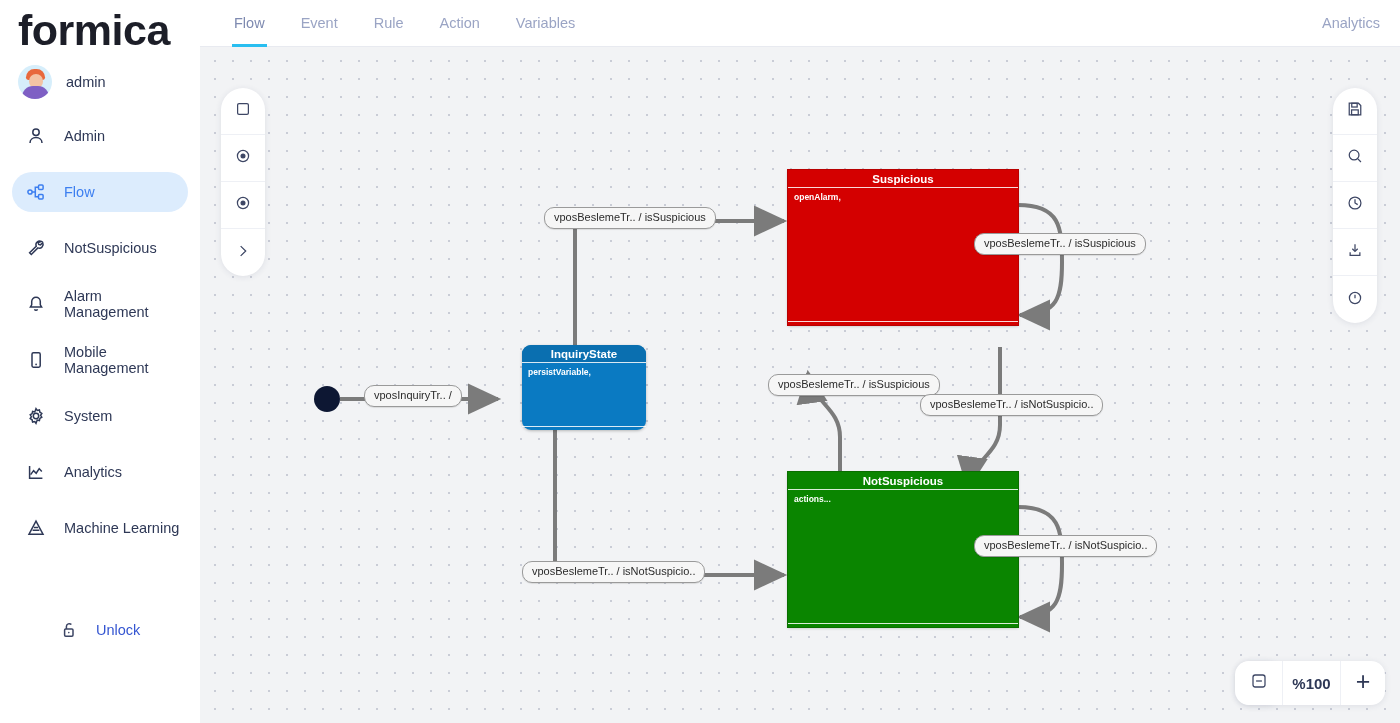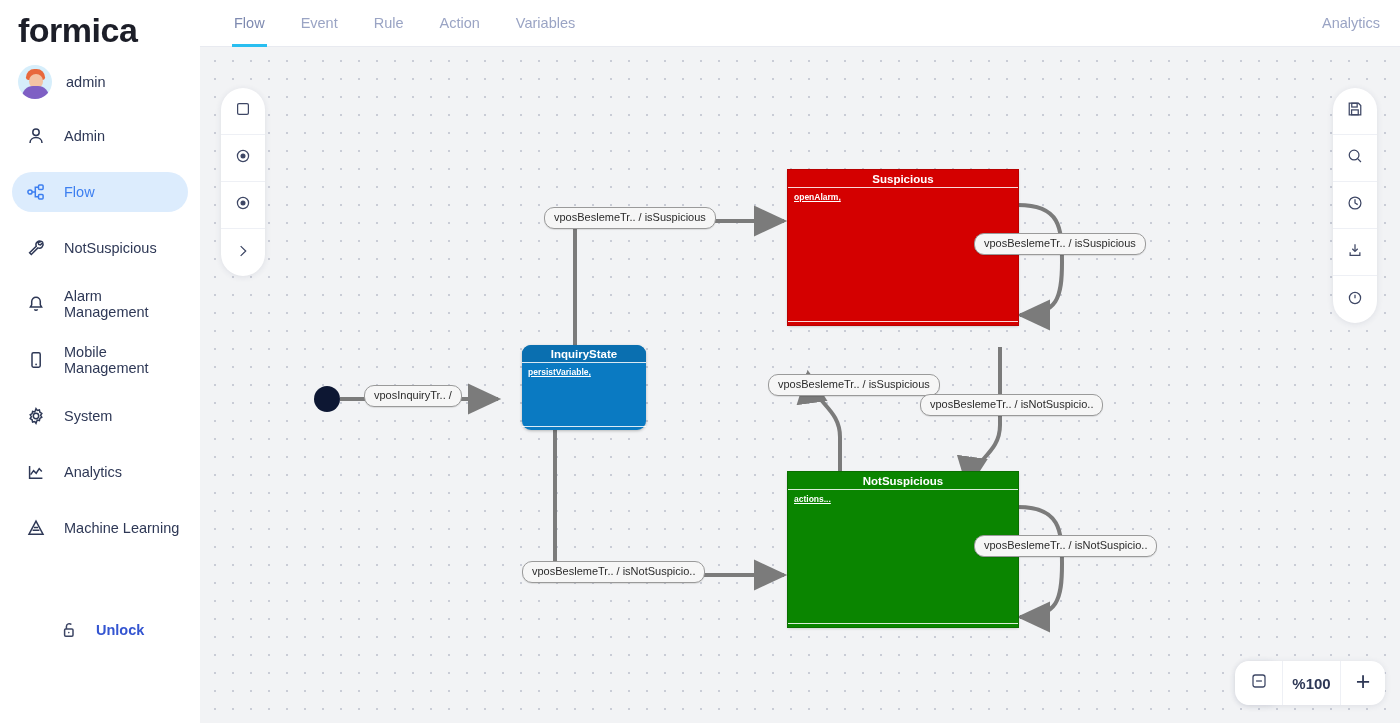--- a/index.html
+++ b/index.html
@@ -13,21 +13,21 @@
 
   
   .sidebar {
     width: 200px; height: 723px;
     background: #ffffff;
     position: relative;
     flex: 0 0 200px;
     z-index: 5;
   }
   .brand {
-    font-size: 34px;
+    font-size: 43px;
     font-weight: 700;
     letter-spacing: -0.5px;
     color: #1c1e28;
     padding: 8px 0 0 18px;
     height: 48px;
     line-height: 44px;
   }
   .user-row {
     display: flex; align-items: center;
     gap: 14px;
@@ -59,21 +59,21 @@
   }
   .nav-item.active { background: #dcecfd; color: #3d7ff0; }
   .nav-item.active .ico svg { stroke: #3d7ff0; }
   .ico { width: 20px; height: 20px; display: flex; align-items: center; justify-content: center; flex: 0 0 20px; }
   .ico svg { stroke: #2e3856; fill: none; stroke-width: 1.5; }
 
   .nav-spacer { height: 44px; }
   .unlock-row {
     display: flex; align-items: center; gap: 18px;
     padding-left: 58px; margin-top: 12px;
-    color: #3455d1; font-size: 14.5px; font-weight: 700; cursor: pointer;
+    color: #3455d1; font-size: 14.5px; font-weight: 400; cursor: pointer;
   }
   .unlock-row .ico svg { stroke: #3c4564; }
 
   
   .main { flex: 1; position: relative; height: 723px; }
   .topbar {
     height: 47px; background: #ffffff;
     border-bottom: 1px solid #e8eaf0;
     display: flex; align-items: flex-end;
     position: relative;
@@ -152,21 +152,21 @@
   
   .node { position: absolute; box-shadow: 0 1px 3px rgba(0,0,0,.25); }
   .node .title {
     height: 18px; line-height: 18px; text-align: center;
     color: #ffffff; font-size: 11.5px; font-weight: 700;
     border-bottom: 1px solid rgba(255,255,255,.85);
   }
   .node .body { position: relative; height: 100%; }
   .node .actions {
     position: absolute; left: 6px; top: 4px;
-    color: #ffffff; font-size: 8.5px; font-weight: 700; text-decoration: underline;
+    color: #ffffff; font-size: 8.5px; font-weight: 700;
   }
   .node .footline {
     position: absolute; left: 0; right: 0; bottom: 21px;
     height: 1px; background: rgba(255,255,255,.85);
   }
   .node.red { background: #d40000; outline: 1px solid #b80000; }
   .node.green { background: #0a8500; outline: 1px solid #0a6e00; }
   .node.blue { background: #0a7ac2; border-radius: 9px; margin-left: 20px; }
   .node.blue .title { background: #0a6fb0; border-radius: 9px 9px 0 0; }
 

